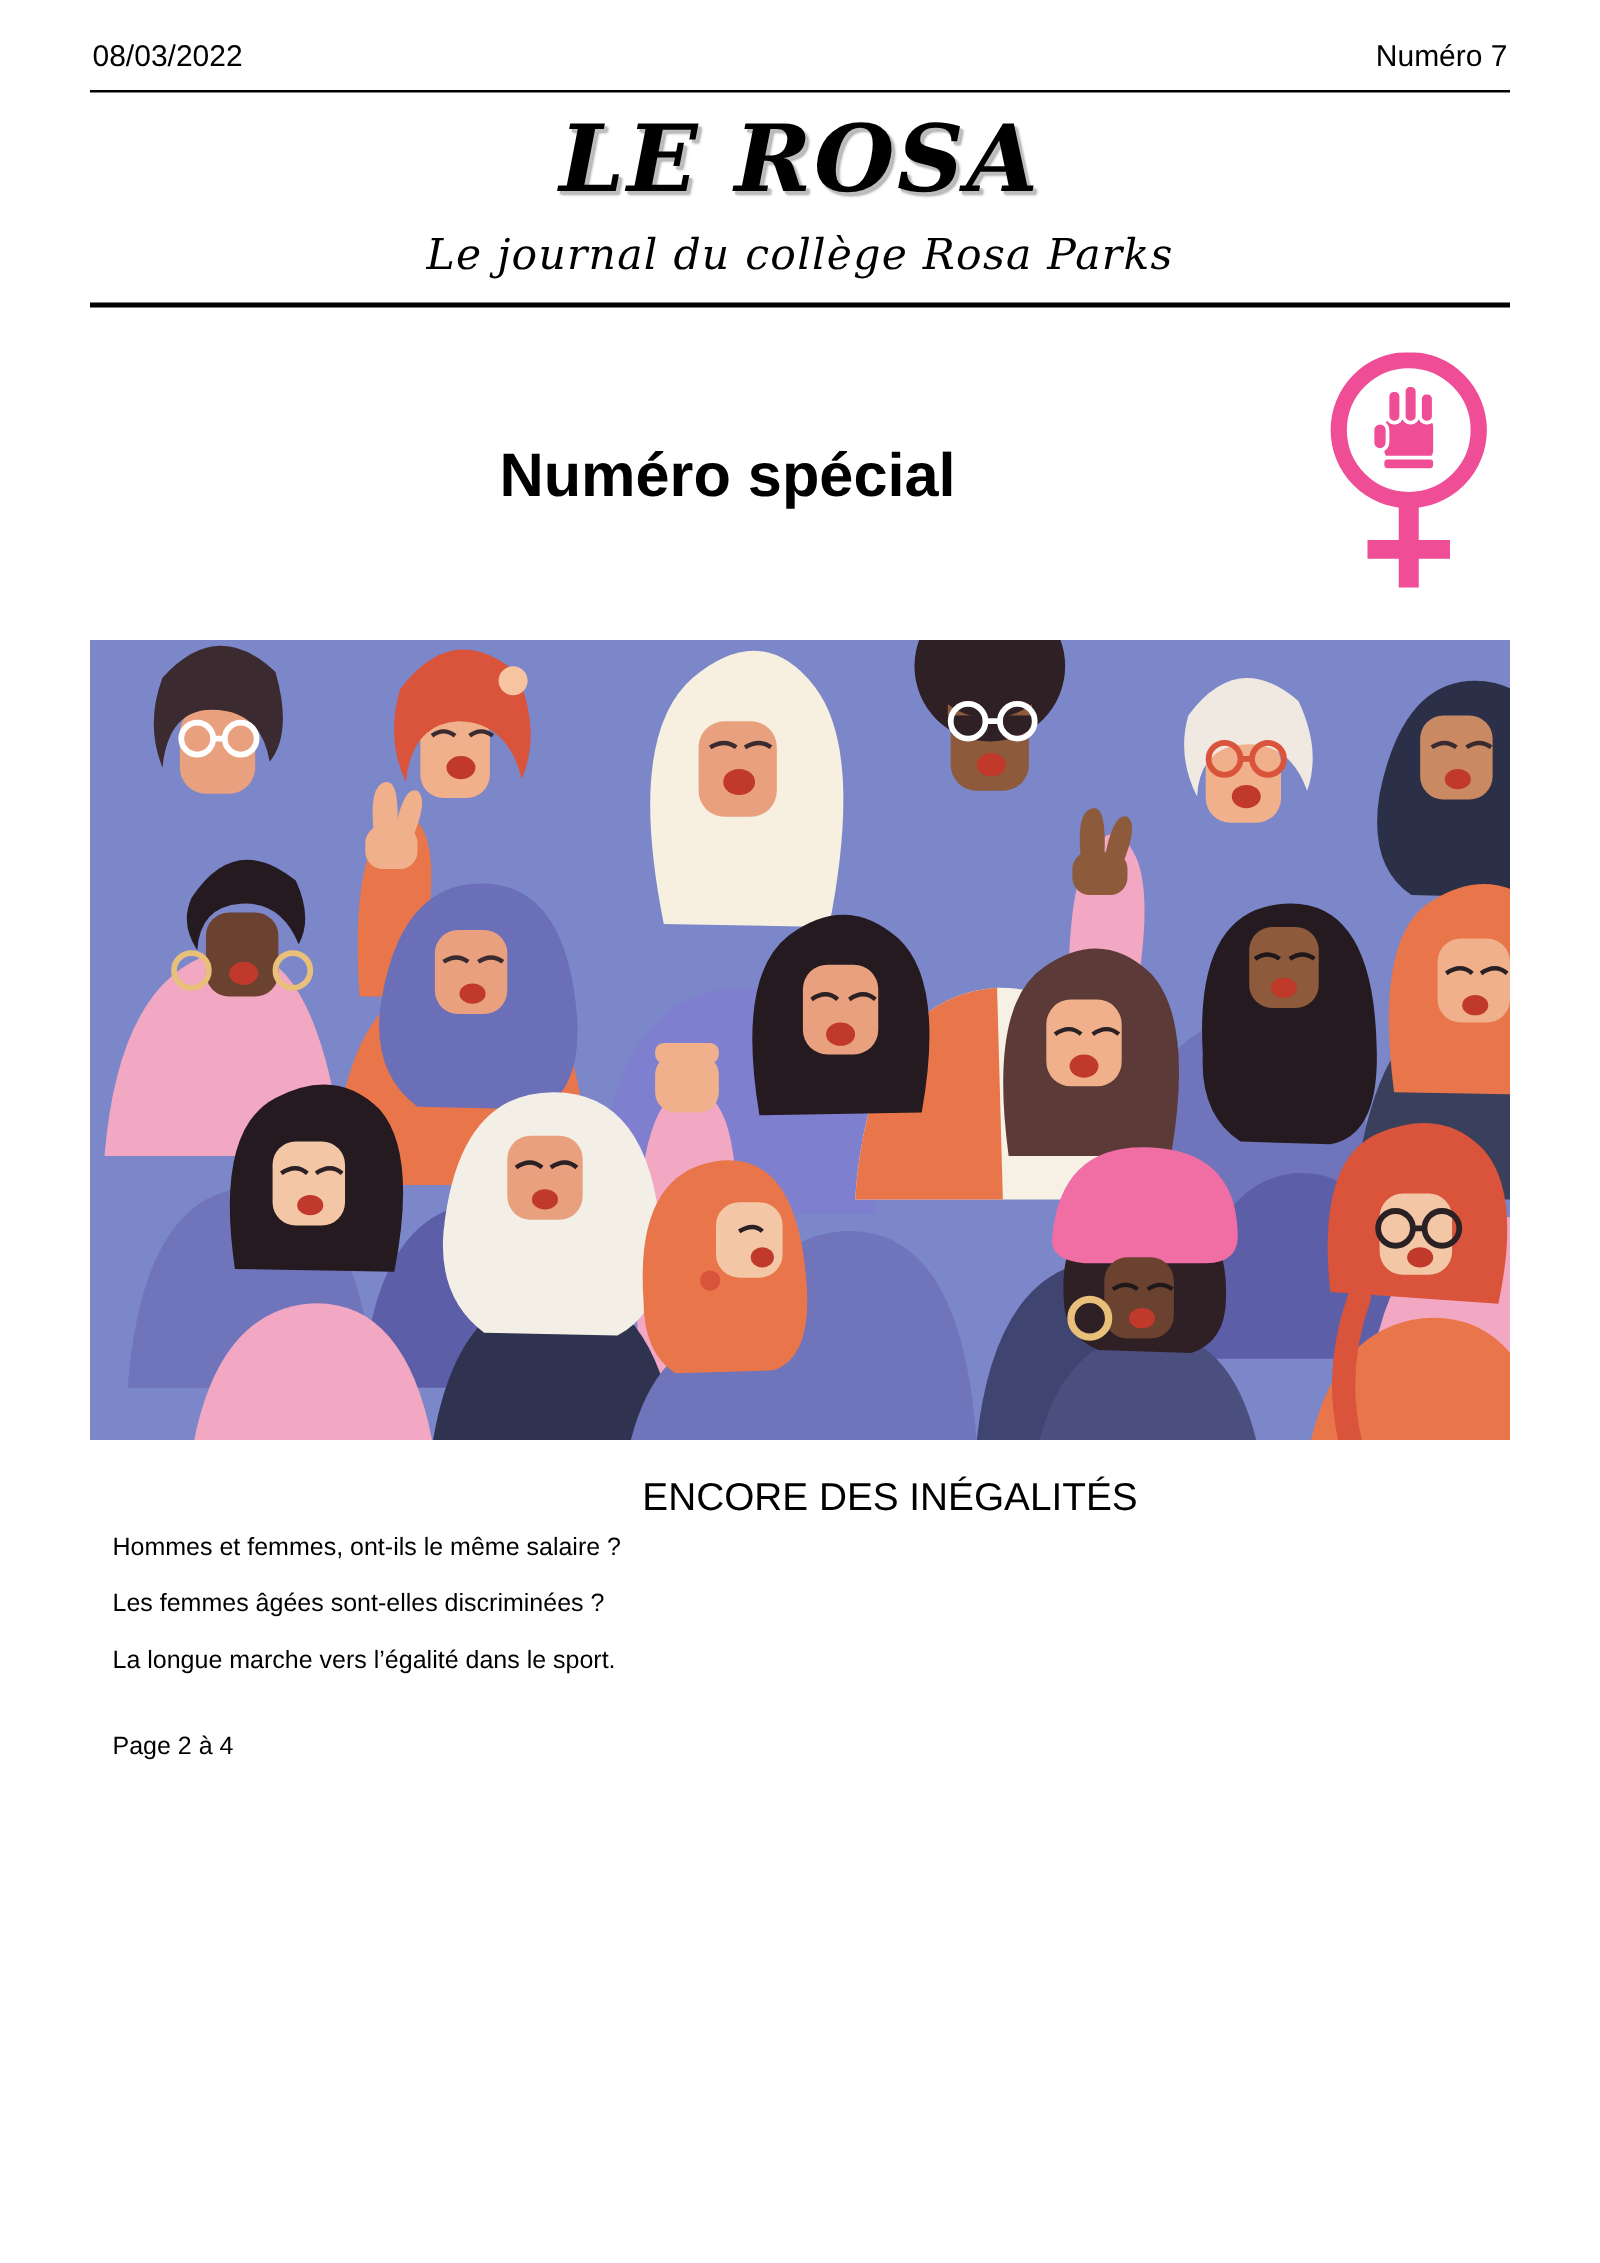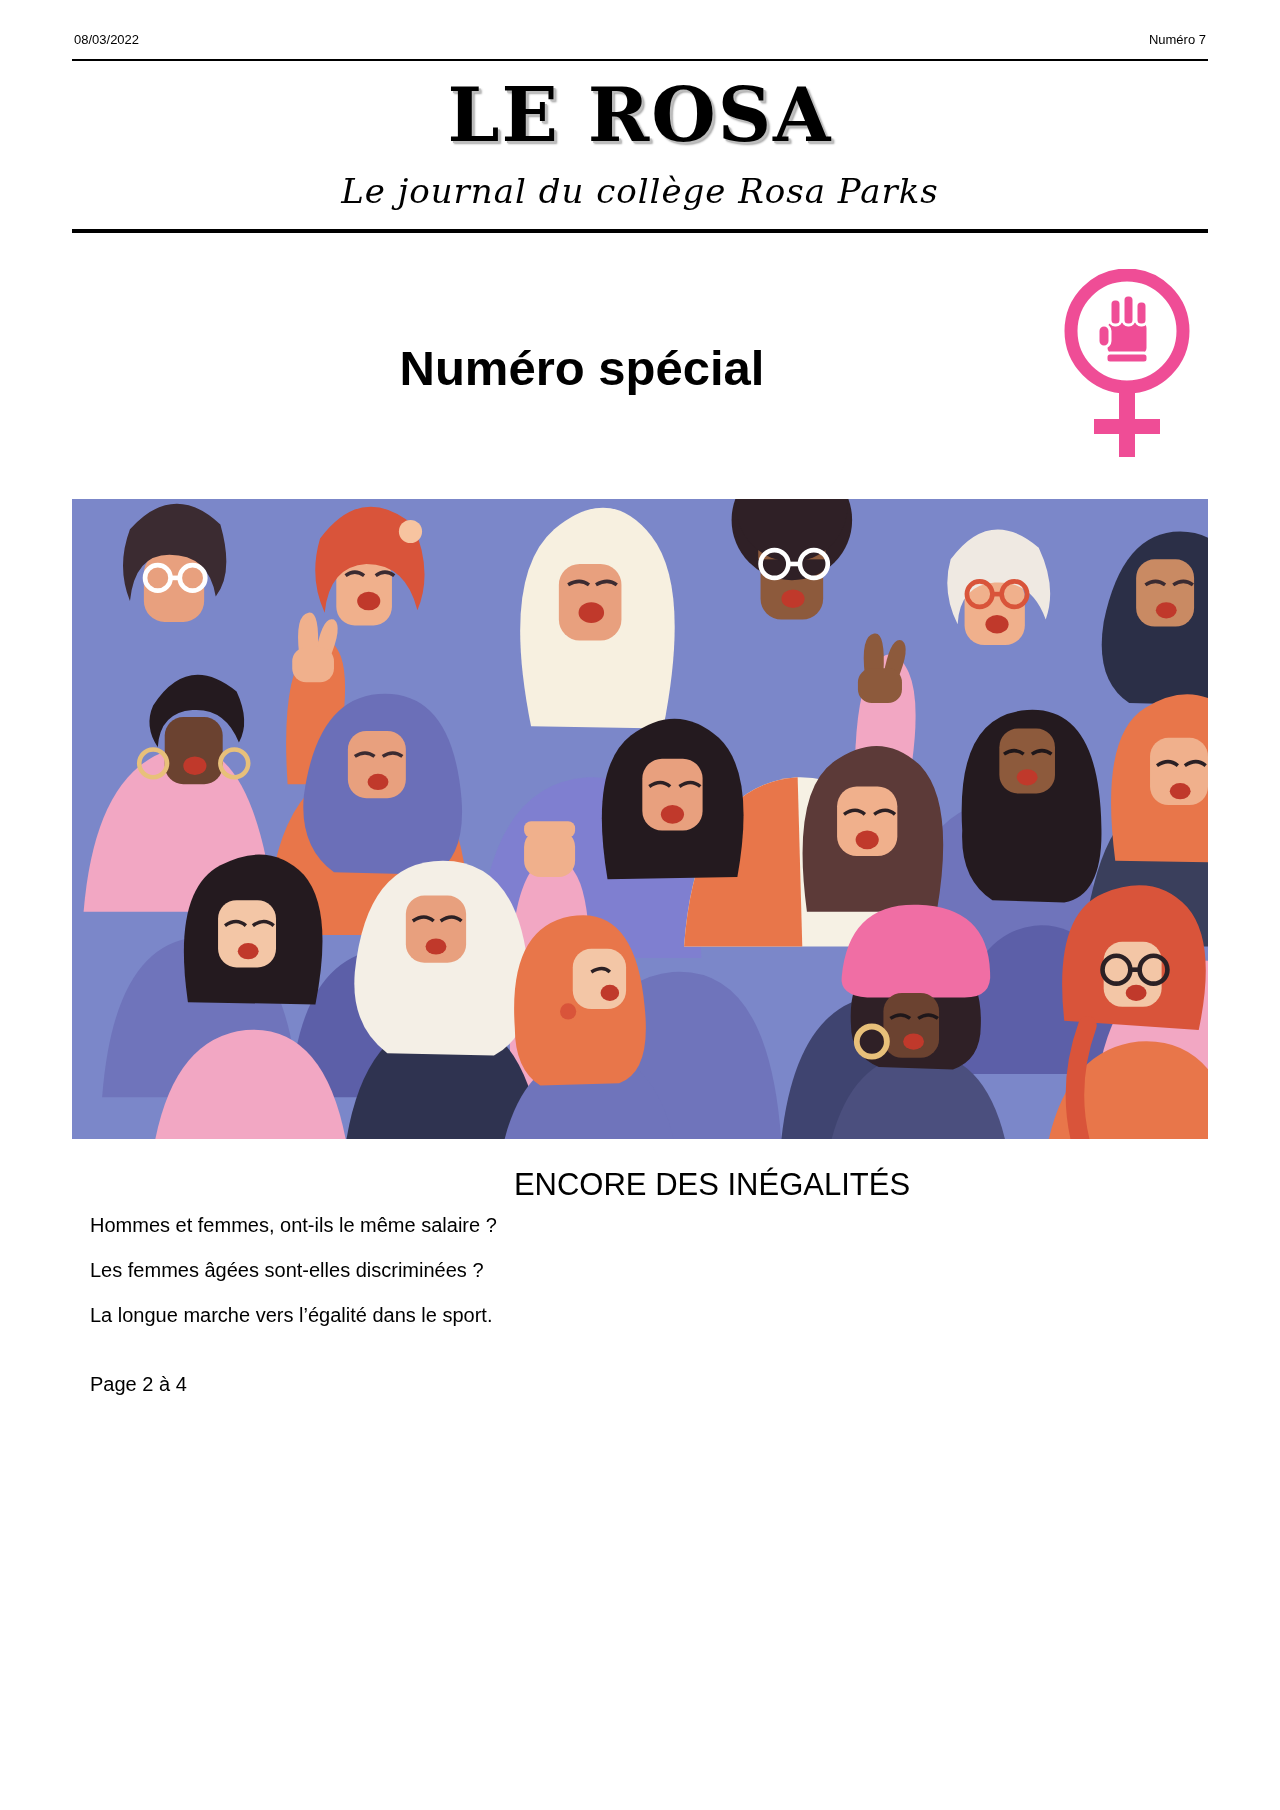--- a/index.html
+++ b/index.html
@@ -20,32 +20,33 @@
     width: 1280px;
     height: 1810px;
     padding: 24px 72px 0 72px;
     position: relative;
   }
   
   .topline {
     display: flex;
     justify-content: space-between;
     align-items: baseline;
-    font-size: 13px;
+    font-size: 24px;
     padding: 8px 2px 12px 2px;
     text-align: center;
   }
   .rule-thin { border-bottom: 2px solid #000; }
   .rule-thick { border-bottom: 4px solid #000; }
   .title-block {
     text-align: center;
     padding: 16px 0 18px 0;
   }
   .paper-title {
     font-family: "DejaVu Serif", serif;
+    font-style: italic;
     font-weight: bold;
     font-size: 74px;
     letter-spacing: 2px;
     line-height: 1.05;
     text-shadow: 2px 2px 0 #bdbdbd, 3px 3px 2px rgba(0,0,0,0.35);
   }
   .paper-subtitle {
     font-family: "DejaVu Serif", serif;
     font-style: italic;
     font-size: 34px;

